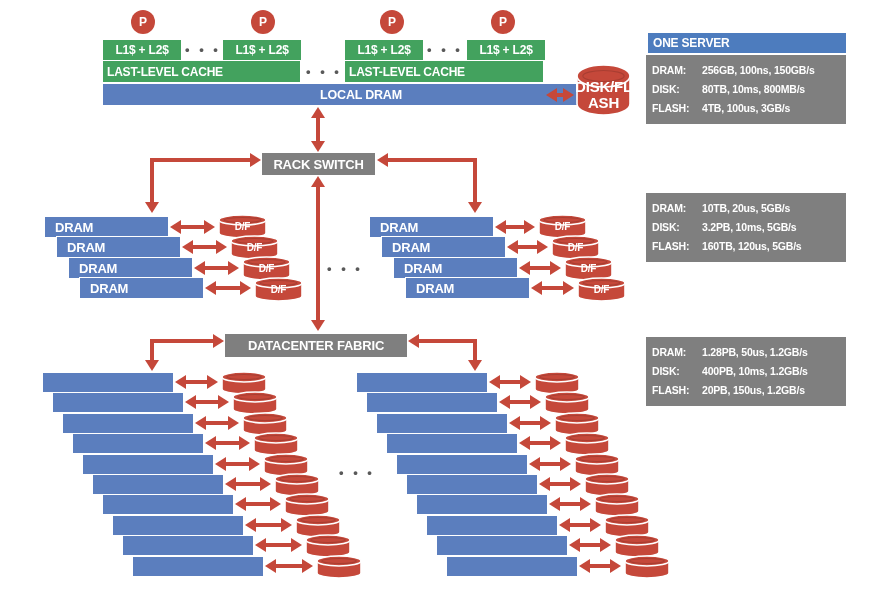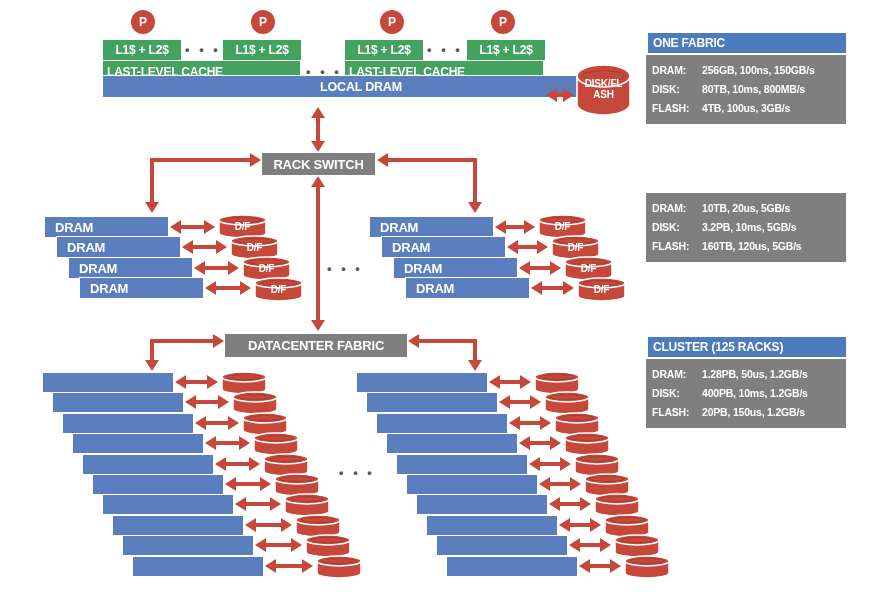--- a/index.html
+++ b/index.html
@@ -62,31 +62,31 @@
   <div class="gbox center" style="left:345px;top:40px;width:78px;height:20px">L1$ + L2$</div>
   <div class="gbox center" style="left:467px;top:40px;width:78px;height:20px">L1$ + L2$</div>
 
   <div class="dots" style="left:185px;top:42px">• • •</div>
   <div class="dots" style="left:427px;top:42px">• • •</div>
 
   <div class="gbox" style="left:103px;top:61px;width:197px;height:21px">LAST-LEVEL CACHE</div>
   <div class="gbox" style="left:345px;top:61px;width:198px;height:21px">LAST-LEVEL CACHE</div>
   <div class="dots" style="left:306px;top:64px">• • •</div>
 
-  <div class="bluebar center" style="left:103px;top:76px;width:516px;height:21px">LOCAL DRAM</div>
+  <div class="bluebar center" style="left:103px;top:84px;width:516px;height:21px">LOCAL DRAM</div>
 
   <div class="graybox" style="left:225px;top:334px;width:182px;height:23px">DATACENTER FABRIC</div>
 
   <div class="graybox" style="left:262px;top:153px;width:113px;height:22px">RACK SWITCH</div>
 
   <div class="dots" style="left:327px;top:261px">• • •</div>
   <div class="dots" style="left:339px;top:465px">• • •</div>
 
   <div class="info" style="left:646px;top:33px">
-    <div class="info-header">ONE FABRIC</div>
+    <div class="info-header">ONE SERVER</div>
     <div class="info-body">
       <div class="info-row">
           <span class="ilabel">DRAM:</span>
           <span class="ival">256GB, 100ns, 150GB/s</span>
         </div>
       <div class="info-row">
           <span class="ilabel">DISK:</span>
           <span class="ival">80TB, 10ms, 800MB/s</span>
         </div>
       <div class="info-row">
@@ -107,21 +107,20 @@
           <span class="ival">3.2PB, 10ms, 5GB/s</span>
         </div>
       <div class="info-row">
           <span class="ilabel">FLASH:</span>
           <span class="ival">160TB, 120us, 5GB/s</span>
         </div>
     </div>
   </div>
 
   <div class="info" style="left:646px;top:337px">
-    <div class="info-header">CLUSTER (125 RACKS)</div>
     <div class="info-body">
       <div class="info-row">
           <span class="ilabel">DRAM:</span>
           <span class="ival">1.28PB, 50us, 1.2GB/s</span>
         </div>
       <div class="info-row">
           <span class="ilabel">DISK:</span>
           <span class="ival">400PB, 10ms, 1.2GB/s</span>
         </div>
       <div class="info-row">
@@ -130,21 +129,21 @@
         </div>
     </div>
   </div>
 
 <div class="cylwrap" style="left: 575px; top: 63px; width: 57px; height: 54px;">
       <svg width="57" height="54" style="overflow:visible;display:block">
         <path d="M2,13 L2,41 A26.5,11 0 0 0 55,41 L55,13 Z" fill="var(--red)" stroke="#fff" stroke-width="1.6"></path>
         <ellipse cx="28.5" cy="13" rx="26.5" ry="11" fill="var(--red)" stroke="#fff" stroke-width="1.6"></ellipse>
         <ellipse cx="28.5" cy="13" rx="20.67" ry="5.5" fill="none" stroke="rgba(0,0,0,0.14)" stroke-width="1.2"></ellipse>
       </svg>
-      <div class="cyl-label" style="font-size: 10px; top: 16px;">DISK/FL
+      <div class="cyl-label" style="font-size: 15px; top: 16px;">DISK/FL
 ASH</div>
     </div>
     <div class="shaft-h" style="left: 555px; top: 93px; width: 10px;"></div>
     <div class="ah ah-l" style="left: 546px; top: 88px;"></div>
     <div class="ah ah-r" style="left: 563px; top: 88px;"></div>
     <div class="shaft-v" style="top: 116px; left: 316px; height: 27px;"></div>
     <div class="ah ah-u" style="left: 311px; top: 107px;"></div>
     <div class="ah ah-d" style="left: 311px; top: 141px;"></div>
     <div class="shaft-v" style="top: 185px; left: 316px; height: 137px;"></div>
     <div class="ah ah-u" style="left: 311px; top: 176px;"></div>

